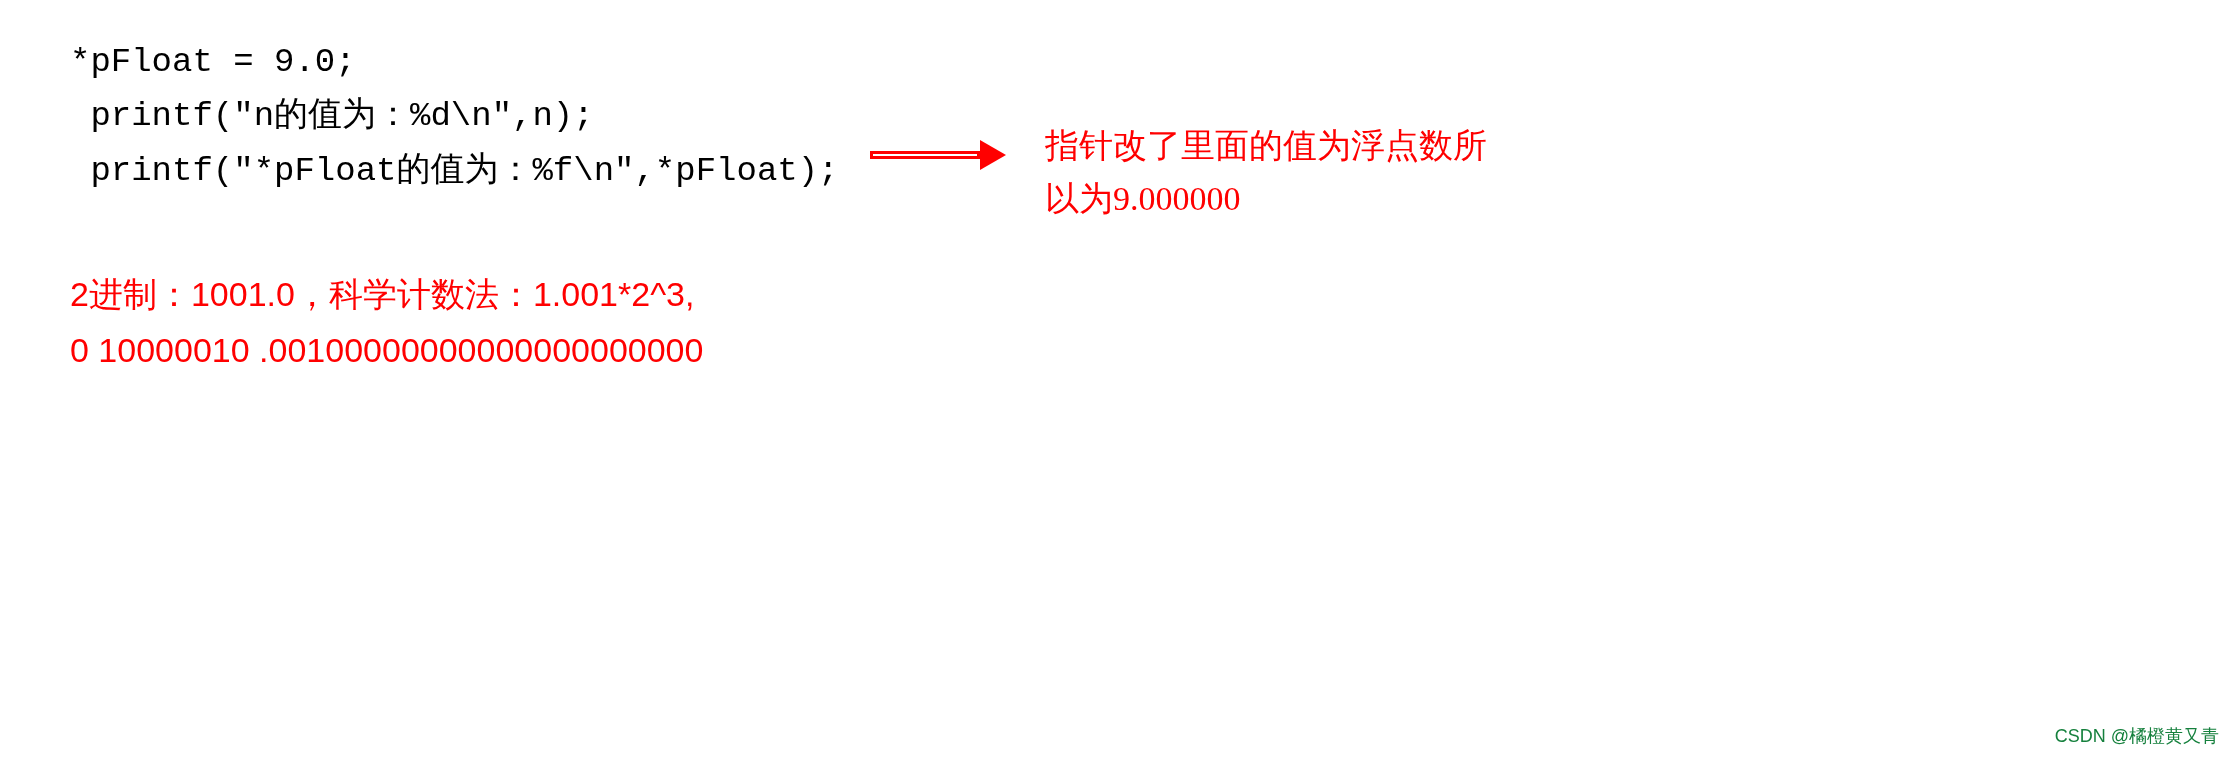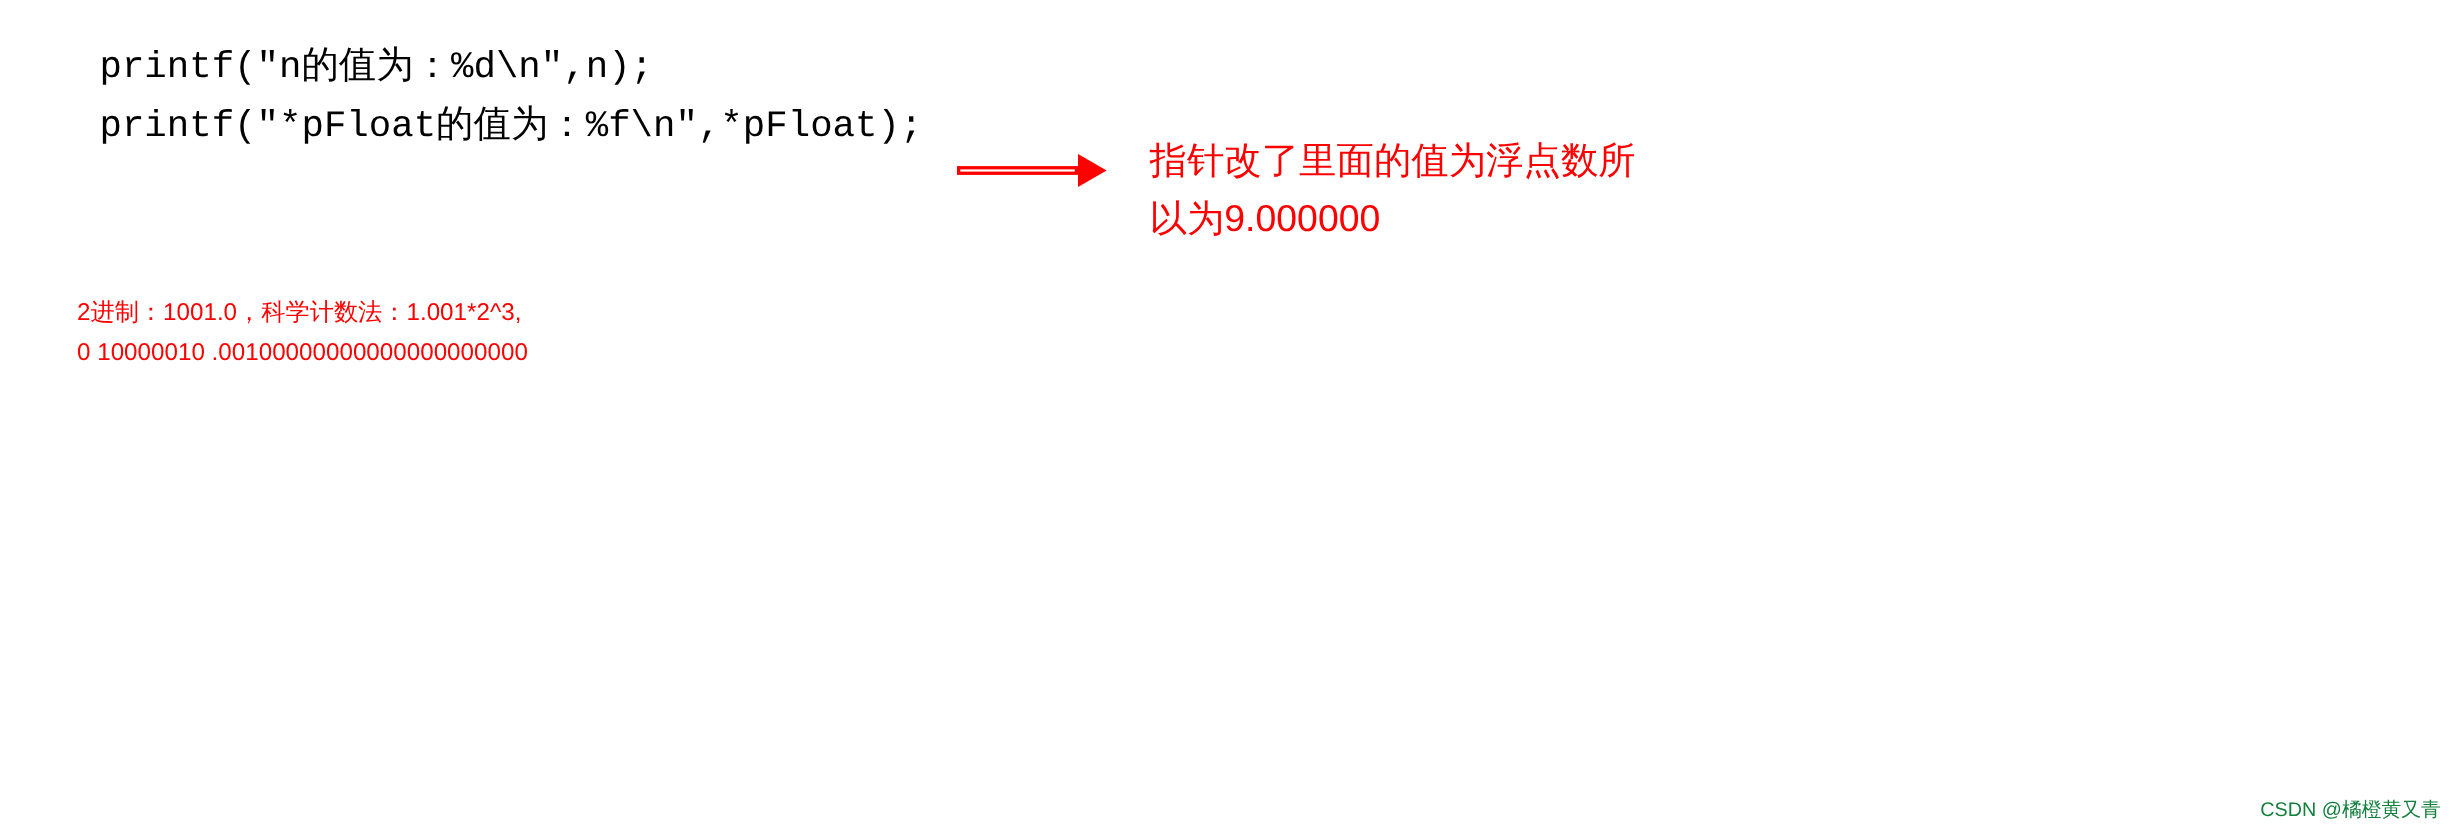--- a/index.html
+++ b/index.html
@@ -46,47 +46,48 @@
       border-top: 15px solid transparent;
       border-bottom: 15px solid transparent;
     }
     .annotation-right {
       position: absolute;
       left: 1045px;
       top: 120px;
       font-size: 34px;
       color: #ff0000;
       line-height: 1.55;
-      font-family: Liberation Sans, sans-serif;
+      font-family: Liberation Serif, serif;
     }
     .explanation-block {
       position: absolute;
       left: 70px;
       top: 266px;
-      font-size: 22px;
+      font-size: 34px;
       color: #ff0000;
       line-height: 1.65;
       font-family: "Microsoft YaHei", "SimSun", sans-serif;
     }
     .explanation-line {
       white-space: pre;
     }
     .watermark {
       position: absolute;
       right: 15px;
       bottom: 10px;
       font-size: 18px;
       color: #15803d;
       font-family: Liberation Sans, sans-serif;
     }
   </style>
 </head>
 <body>
 
 <div class="code-block">
+  <div class="code-line">*pFloat = 9.0;</div>
   <div class="code-line"> printf("n的值为：%d\n",n);</div>
   <div class="code-line"> printf("*pFloat的值为：%f\n",*pFloat);</div>
 </div>
 
 <div class="arrow-container">
   <div class="arrow-box"></div>
   <div class="arrow-head"></div>
 </div>
 
 <div class="annotation-right">

